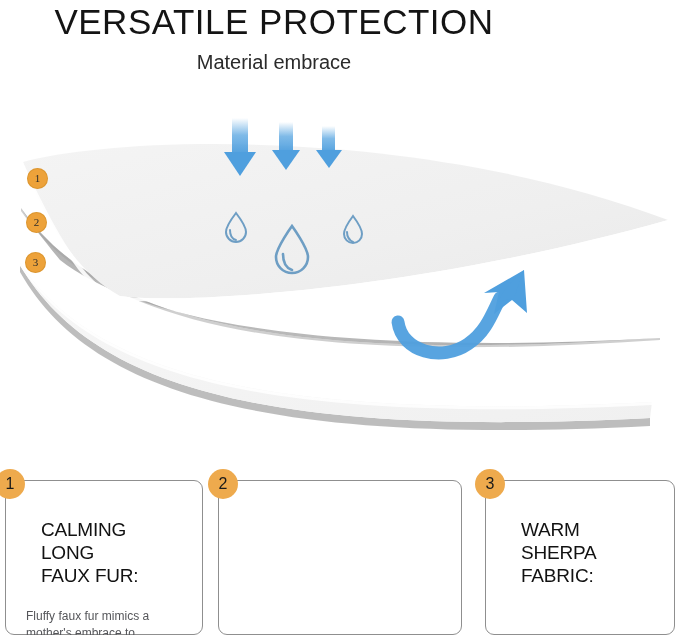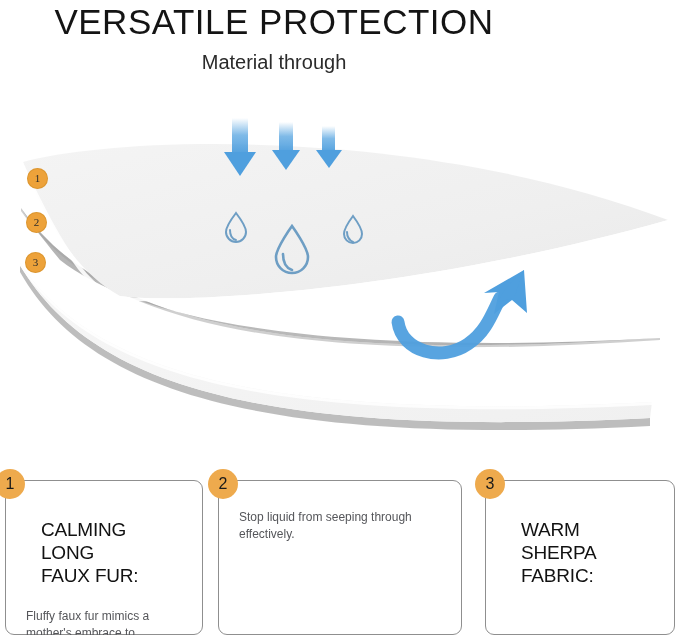--- a/index.html
+++ b/index.html
@@ -130,21 +130,21 @@
     line-height: 17px;
     color: #55565a;
     white-space: pre-line;
   }
 </style>
 </head>
 <body>
 
 <div id="header">
   <h1 id="page-title">VERSATILE PROTECTION</h1>
-  <div id="page-subtitle">Material through</div>
+  <div id="page-subtitle">Material embrace</div>
 </div>
 
 <div id="diagram">
 
   <svg width="679" height="350" viewBox="0 0 679 350" xmlns="http://www.w3.org/2000/svg">
     <defs>
       <linearGradient id="arrowFade" x1="0" y1="0" x2="0" y2="1">
         <stop offset="0%" stop-color="#54a3e0" stop-opacity="0"></stop>
         <stop offset="45%" stop-color="#54a3e0" stop-opacity="0.75"></stop>
         <stop offset="100%" stop-color="#4f9fde" stop-opacity="1"></stop>
@@ -236,22 +236,20 @@
       <p class="card-text">Fluffy faux fur mimics a
 mother's embrace to
 calm and keep your
 pet cozy.</p>
     </div>
   </div>
 
   <div class="card card-2">
     <div class="card-badge">2</div>
     <div class="card-body">
-      <p class="card-text">Stop liquid from seeping through
-effectively.</p>
     </div>
   </div>
 
   <div class="card card-3">
     <div class="card-badge">3</div>
     <div class="card-body">
       <h2 class="card-heading">WARM SHERPA
 FABRIC:</h2>
     </div>
   </div>

